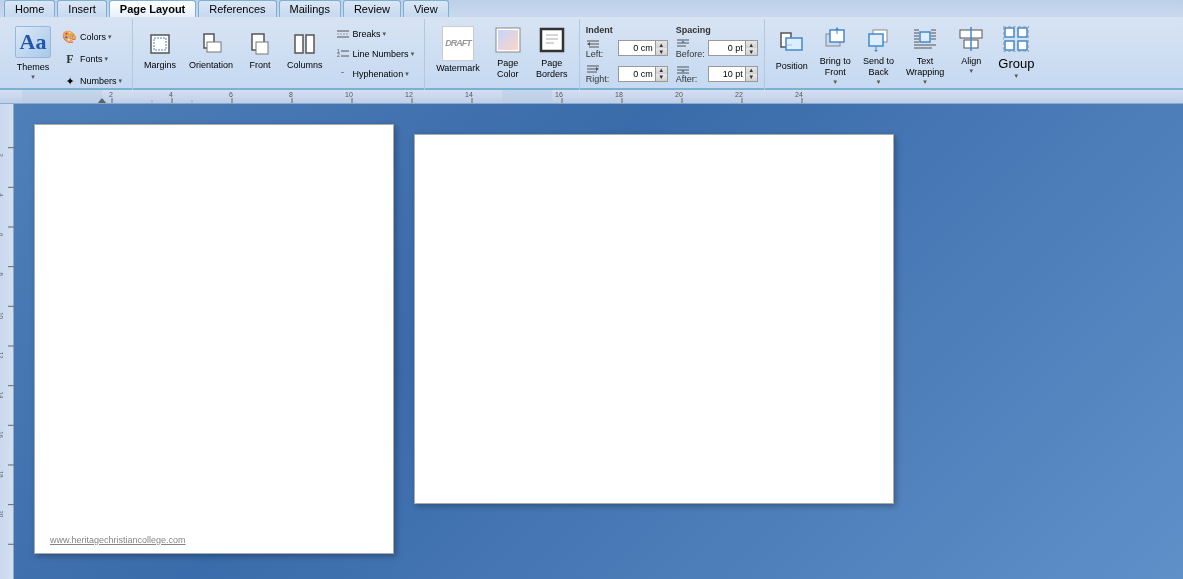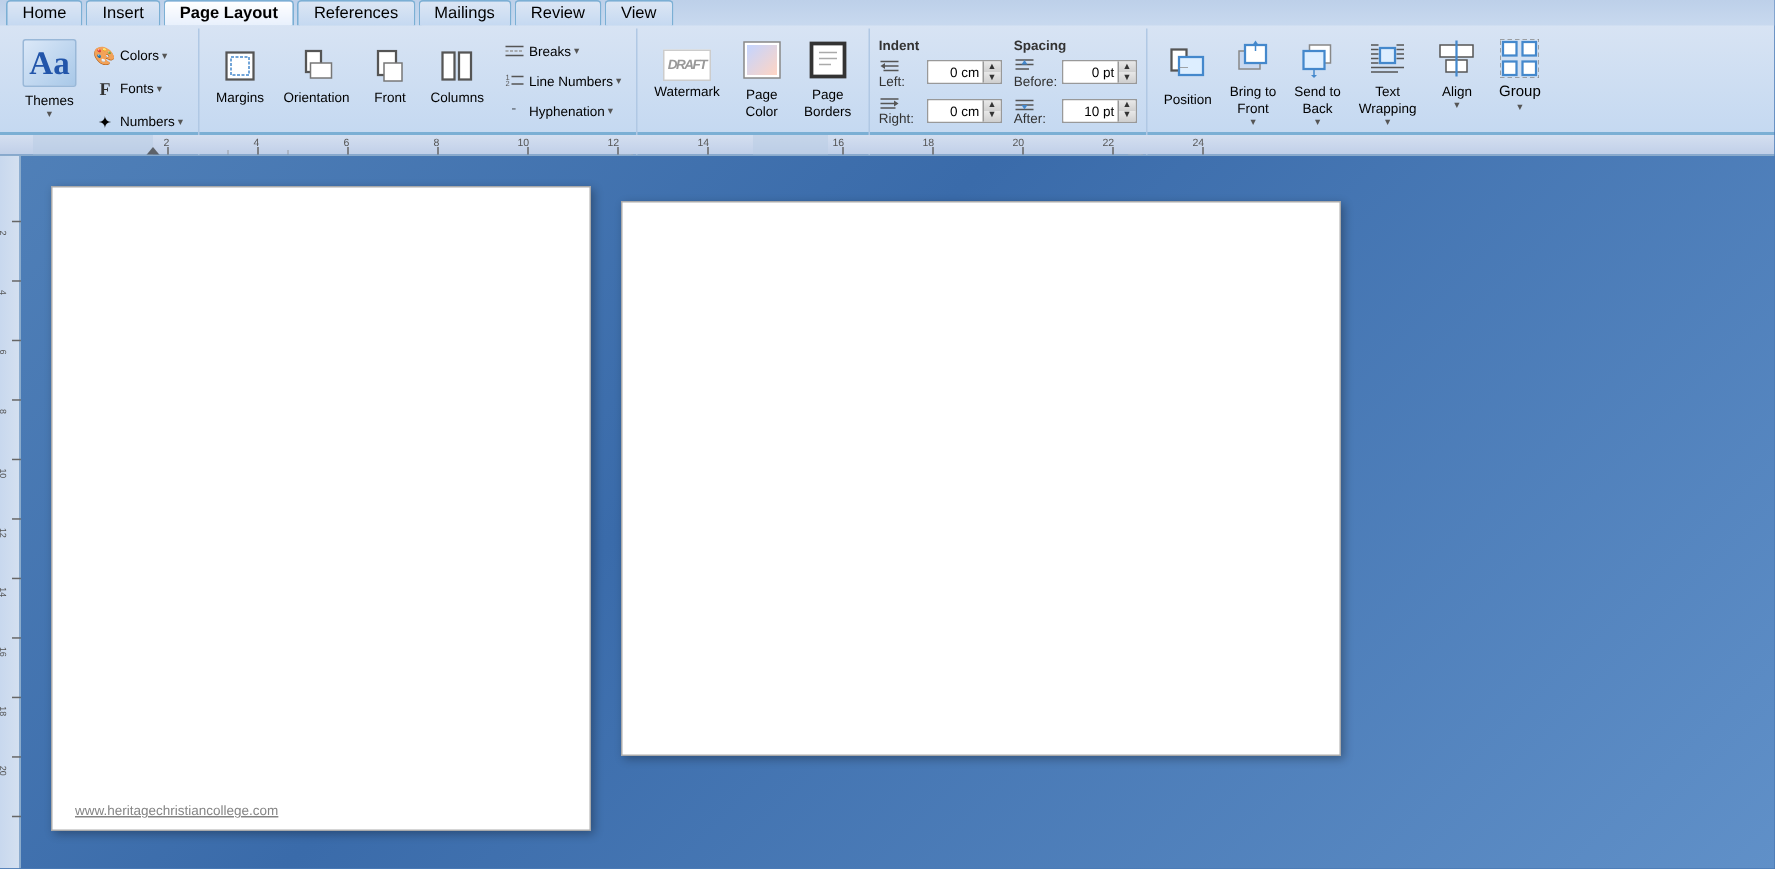--- a/index.html
+++ b/index.html
@@ -444,21 +444,21 @@
         </div>
       </div>
       <div class="ribbon-group-label">Page Setup</div>
       <div class="group-expand">↘</div>
     </div>
 
     <div class="ribbon-group" style="min-width:120px;">
       <div class="ribbon-group-content" style="align-items:flex-start; gap:2px;">
 
         <div class="ribbon-btn-large" style="min-width:44px; min-height:58px;">
-          <div class="icon-box" style="width:32px;height:21px;font-size:9px; color:#999; font-style:italic; font-weight:bold; letter-spacing:-1px; line-height:1; display:flex;align-items:center;justify-content:center; background:white; border:1px solid #ccc;">
+          <div class="icon-box" style="width:32px;height:35px;font-size:9px; color:#999; font-style:italic; font-weight:bold; letter-spacing:-1px; line-height:1; display:flex;align-items:center;justify-content:center; background:white; border:1px solid #ccc;">
             DRAFT
           </div>
           <div style="font-size:9px;">Watermark</div>
         </div>
 
         <div class="ribbon-btn-large" style="min-width:38px; min-height:58px;">
           <div class="icon-box" style="width:32px;height:32px;">
             <svg width="28" height="28" viewBox="0 0 28 28">
               <rect x="2" y="2" width="24" height="24" fill="white" stroke="#888" stroke-width="1"></rect>
               <rect x="4" y="4" width="20" height="20" fill="url(#grad1)" opacity="0.5"></rect>
@@ -656,21 +656,21 @@
         <div class="ribbon-btn-large" style="min-width:36px; min-height:58px;">
           <div class="icon-box" style="width:30px;height:30px;">
             <svg width="26" height="26" viewBox="0 0 26 26">
               <rect x="2" y="2" width="9" height="9" fill="white" stroke="#4488cc" stroke-width="1.5"></rect>
               <rect x="15" y="2" width="9" height="9" fill="white" stroke="#4488cc" stroke-width="1.5"></rect>
               <rect x="2" y="15" width="9" height="9" fill="white" stroke="#4488cc" stroke-width="1.5"></rect>
               <rect x="15" y="15" width="9" height="9" fill="white" stroke="#4488cc" stroke-width="1.5"></rect>
               <rect x="0" y="0" width="26" height="26" fill="none" stroke="#888" stroke-width="1" stroke-dasharray="3,2"></rect>
             </svg>
           </div>
-          <div style="font-size:10px;">Group</div>
+          <div style="font-size:13px;">Group</div>
           <span class="dropdown-arrow">▾</span>
         </div>
       </div>
       <div class="ribbon-group-label">Arrange</div>
     </div>
   </div>
 </div>
 
 <div class="ruler">
   <div style="width:14px; flex-shrink:0;"></div>

